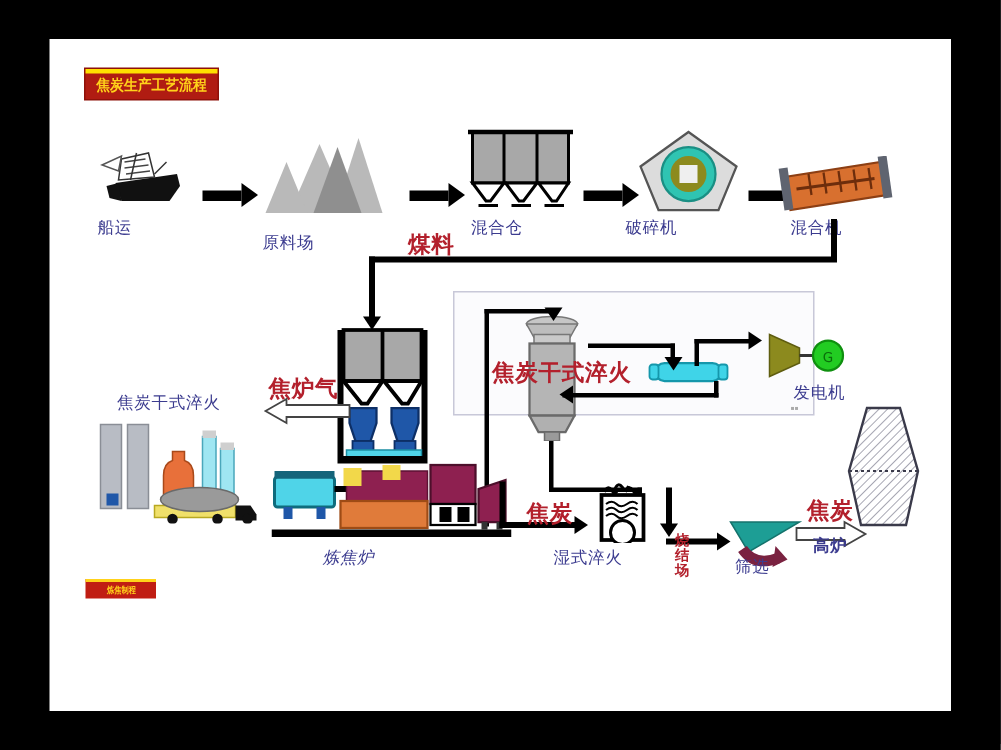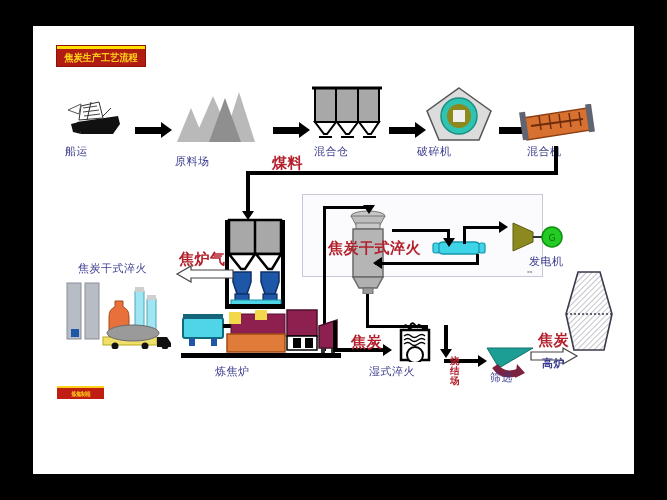--- a/index.html
+++ b/index.html
@@ -357,21 +357,21 @@
         <rect x="112" y="124" width="8" height="10" fill="#000"></rect>
         <rect x="124" y="124" width="8" height="10" fill="#000"></rect>
 
         <polygon points="138,112 156,106 156,134 138,134" fill="#8e2050" stroke="#4d0f2b" stroke-width="1.5"></polygon>
         <rect x="140" y="134" width="4" height="5" fill="#333"></rect>
         <rect x="150" y="134" width="4" height="5" fill="#333"></rect>
 
         <rect x="0" y="139" width="160" height="5" fill="#000"></rect>
       </svg>
     </div>
-    <div class="lbl" style="left:182px;top:338px;">炼焦炉</div>
+    <div class="lbl" style="left:182px;top:338px;font-style:italic;">炼焦炉</div>
 
     <div class="lbl-red" style="left:146px;top:224px;">焦炉气</div>
     <div class="hollow-l" style="left:142px;top:238px;width:60px;height:20px;">
       <svg width="60" height="20" viewBox="0 0 60 20">
         <polygon points="2,10 16,2 16,6 58,6 58,14 16,14 16,18" fill="#ffffff" stroke="#444" stroke-width="1.2"></polygon>
       </svg>
     </div>
 
     <div class="shape" style="left:30px;top:255px;width:112px;height:68px;">
       <svg width="112" height="68" viewBox="0 0 112 68">

